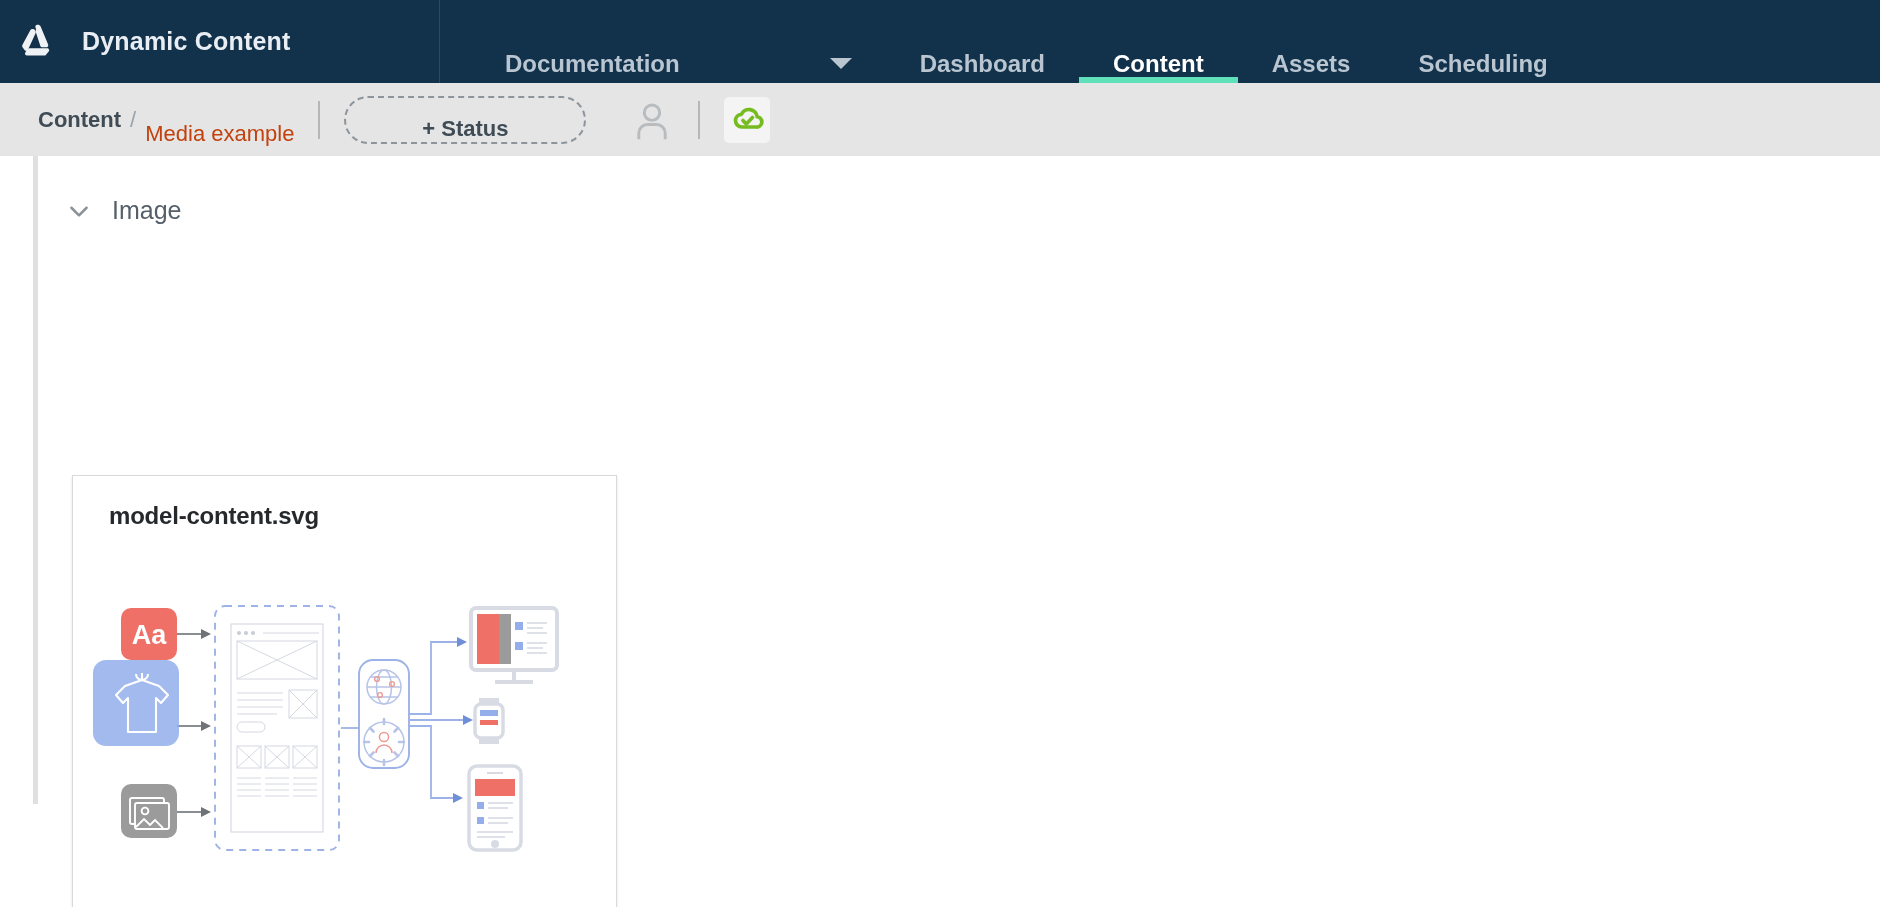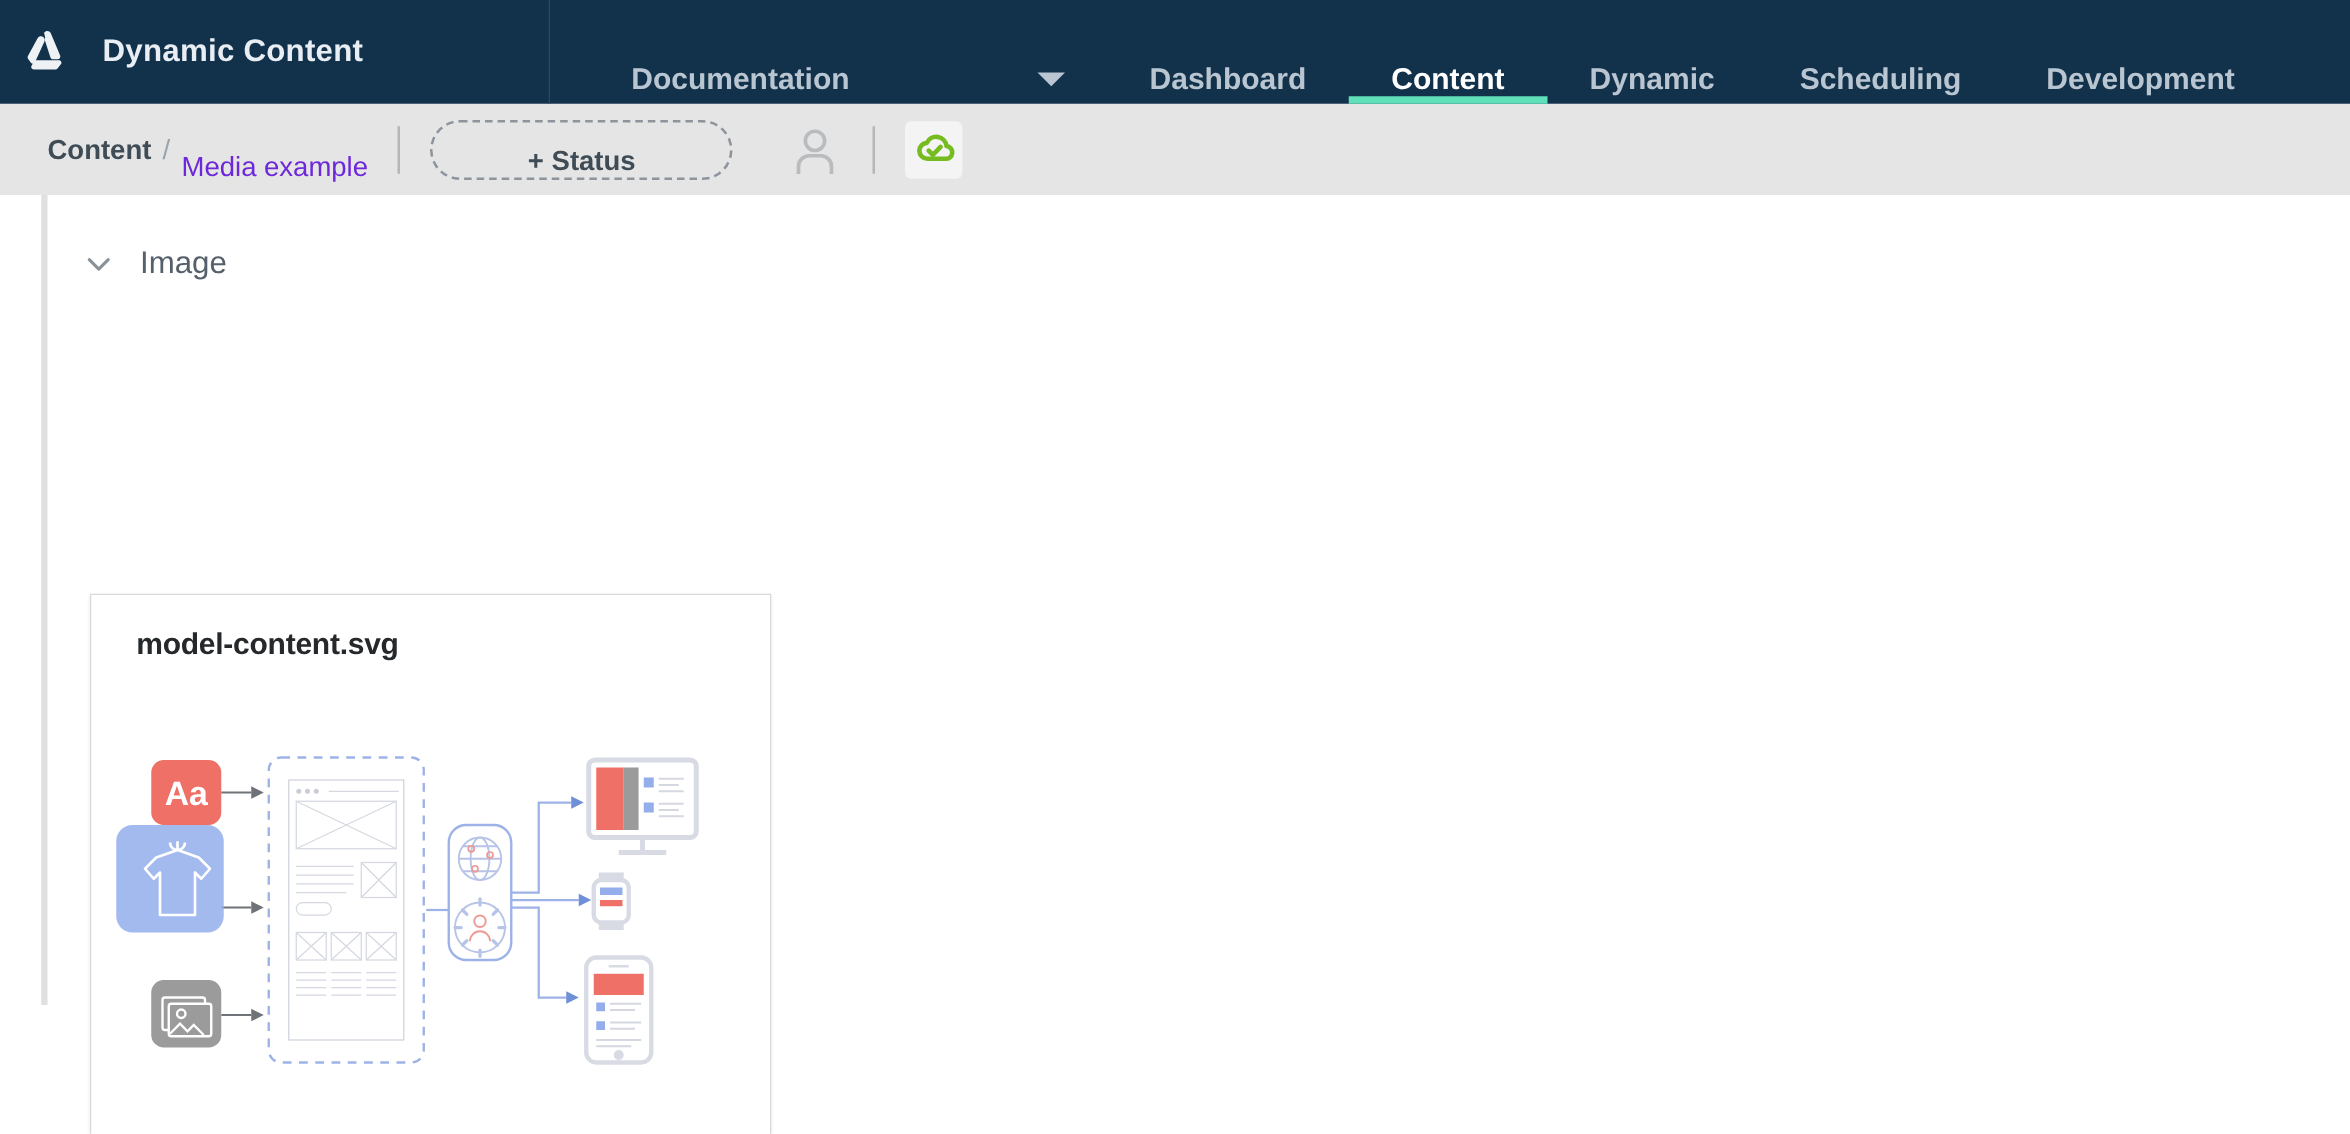--- a/index.html
+++ b/index.html
@@ -87,21 +87,21 @@
     font-size:22px;
     font-weight:700;
     cursor:pointer;
   }
   .crumb-sep{
     color:#9aa3ab;
     font-size:22px;
     margin:0 9px;
   }
   .crumb-leaf{
-    color:#6d28d9;
+    color:#c2410c;
     font-size:22px;
     margin-top:28px;
   }
   .vdiv{
     width:2px; height:38px;
     background:#b4b7ba;
     margin:0 24px;
   }
   .status-btn{
     width:242px; height:48px;
@@ -205,30 +205,27 @@
     <div class="nav-item plain">
       <span>Dashboard</span>
     </div>
 
     <div class="nav-item plain active">
       <span>Content</span>
       <span class="underline"></span>
     </div>
 
     <div class="nav-item plain">
-      <span>Dynamic</span>
+      <span>Assets</span>
     </div>
 
     <div class="nav-item plain">
       <span>Scheduling</span>
     </div>
 
-    <div class="nav-item plain">
-      <span>Development</span>
-    </div>
 
   </div>
 </div>
 
 <div class="subbar">
 
   <span class="crumb-root">Content</span>
   <span class="crumb-sep">/</span>
   <span class="crumb-leaf">Media example</span>
 

